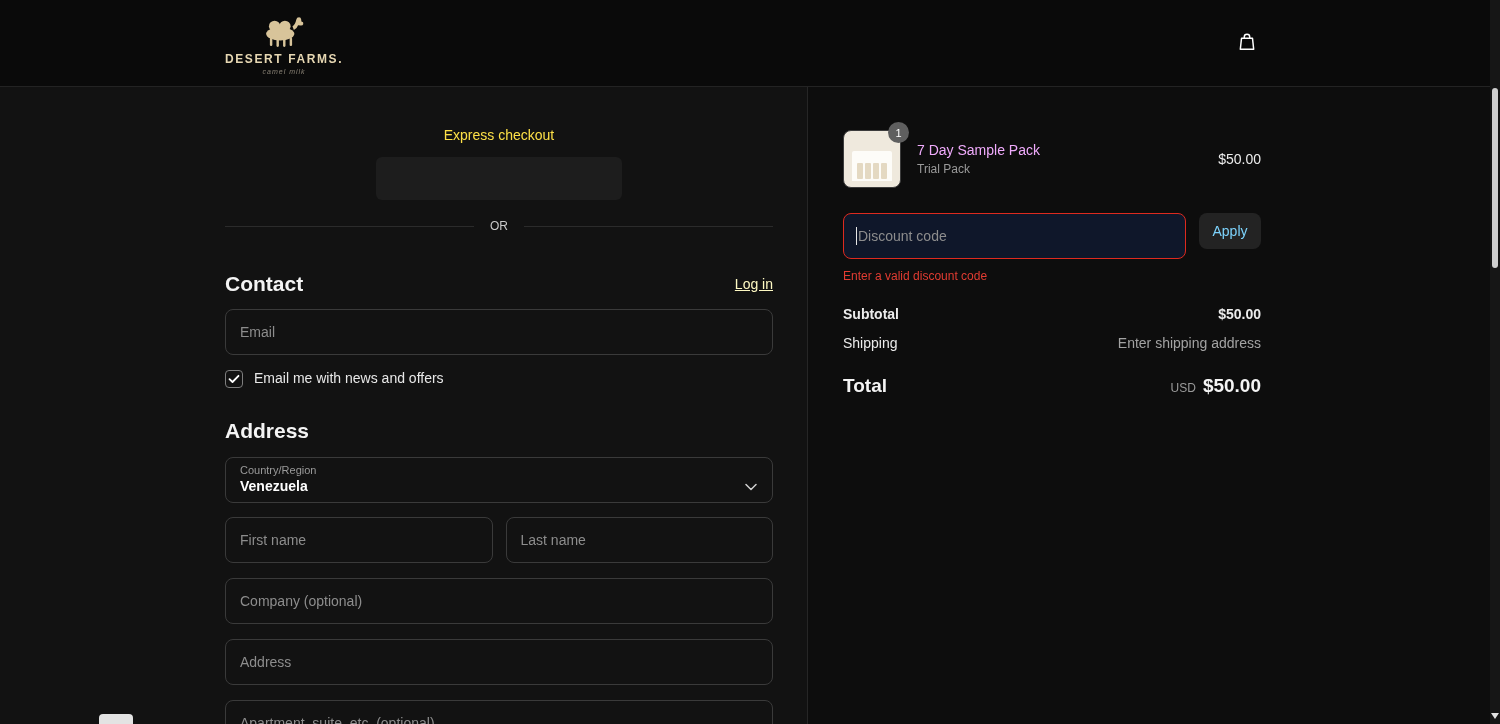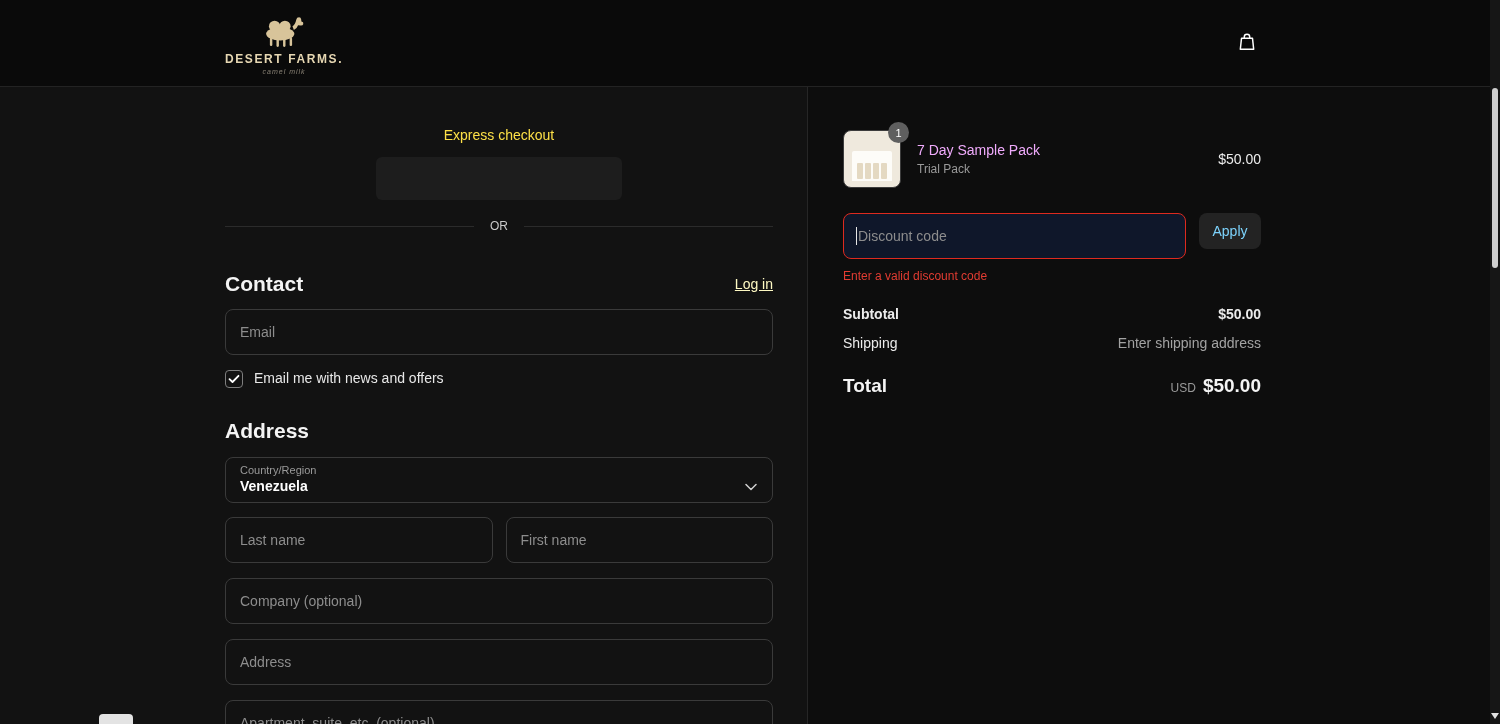--- a/index.html
+++ b/index.html
@@ -172,22 +172,22 @@
           <div class="select-label">Country/Region</div>
           <div class="select-value">Venezuela</div>
           <span class="select-chevron">
             <svg width="12" height="8" viewBox="0 0 12 8" fill="none" stroke="#cfcfcf" stroke-width="1.5" stroke-linecap="round" stroke-linejoin="round">
               <path d="M1 1.5 L6 6.5 L11 1.5"></path>
             </svg>
           </span>
         </div>
 
         <div class="names-row">
+          <input class="text-input half" type="text" placeholder="First name" style="">
           <input class="text-input half" type="text" placeholder="Last name" style="">
-          <input class="text-input half" type="text" placeholder="First name" style="">
         </div>
 
         <input class="text-input" style="margin-top: 15px;" type="text" placeholder="Company (optional)">
 
         <input class="text-input" style="margin-top: 15px;" type="text" placeholder="Address">
 
         <input class="text-input" style="margin-top: 15px;" type="text" placeholder="Apartment, suite, etc. (optional)">
 
       </div>
     </section>

